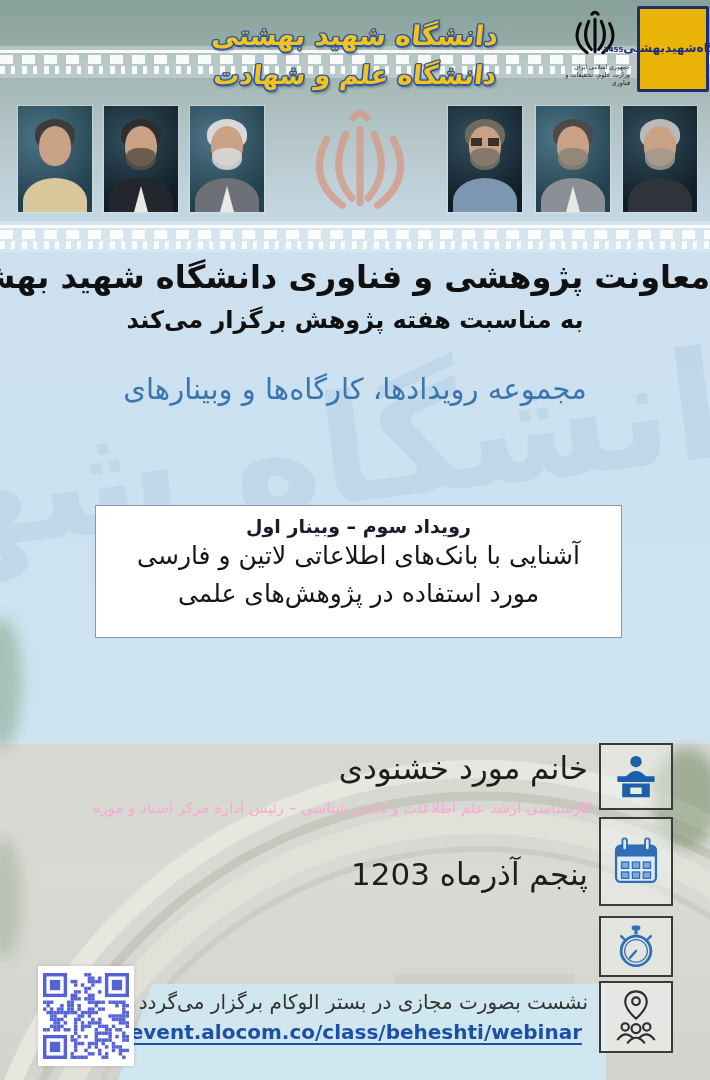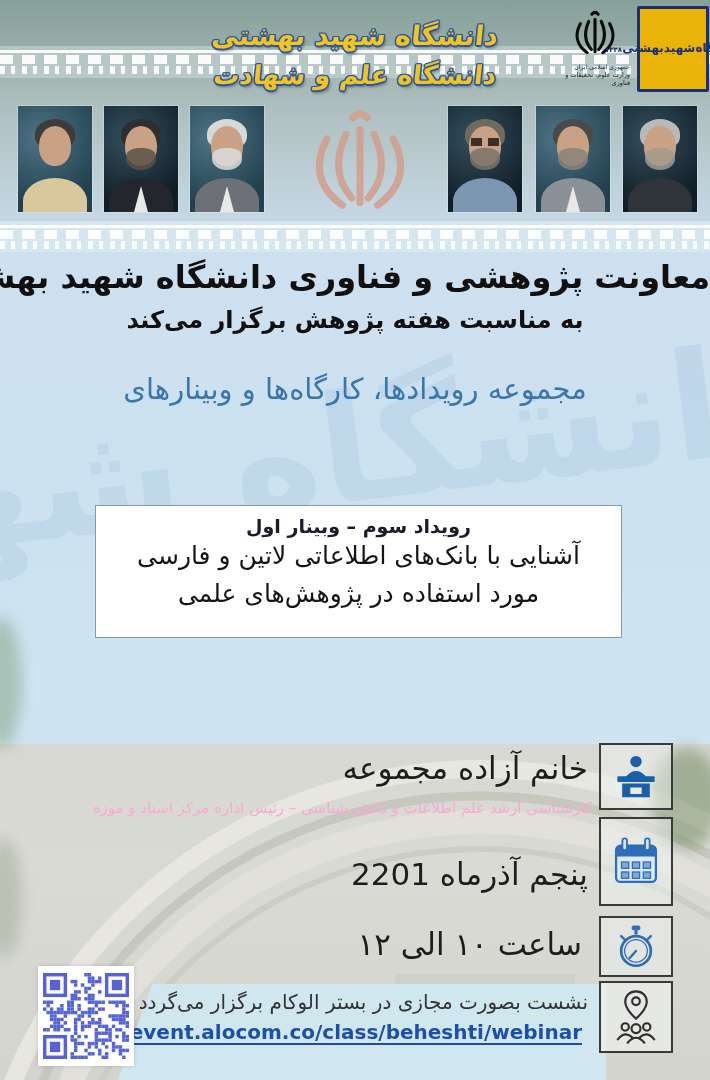--- a/index.html
+++ b/index.html
@@ -163,21 +163,21 @@
       </g>
     </svg>
     <div class="gov-line1">جمهوری اسلامی ایران</div>
     <div class="gov-line2">وزارت علوم، تحقیقات و فناوری</div>
   </div>
 
   <div class="uni-logo">
     <div class="l">دانشگاه</div>
     <div class="l">شهید</div>
     <div class="l">بهشتی</div>
-    <div class="yr">۱۳۳۸</div>
+    <div class="yr">2455</div>
   </div>
 
   <div class="portrait" style="left:18px">
     <div class="pbg bg-teal"></div>
       <div class="hair" style="background:#3c3c3c"></div>
     <div class="head"></div>
       <div class="body" style="background:#d9c89b"></div>
   </div>
   <div class="portrait" style="left:104px">
     <div class="pbg bg-dark"></div>
@@ -275,24 +275,23 @@
         <circle cx="19" cy="47" r="4.4"></circle>
         <circle cx="45" cy="47" r="4.4"></circle>
         <circle cx="32" cy="49" r="5.4"></circle>
         <path d="M10 62 q9 -11 18 -2"></path>
         <path d="M54 62 q-9 -11 -18 -2"></path>
         <path d="M22 66 q10 -12 20 0"></path>
       </g>
     </svg>
   </div>
 
-  <div class="det speaker-name">خانم آزاده مجموعه</div>
+  <div class="det speaker-name">خانم مورد خشنودی</div>
   <div class="det speaker-title">کارشناسی ارشد علم اطلاعات و دانش شناسی – رئیس اداره مرکز اسناد و موزه</div>
-  <div class="det date-text">پنجم آذرماه 2201</div>
-  <div class="det time-text">ساعت ۱۰ الی ۱۲</div>
+  <div class="det date-text">پنجم آذرماه 1203</div>
   <div class="det venue-note">نشست بصورت مجازی در بستر الوکام برگزار می‌گردد</div>
   <a class="url-link">https://event.alocom.co/class/beheshti/webinar</a>
 
   <div class="qr-wrap">
     <svg viewBox="0 0 100 100">
         <g fill="currentColor">
           <rect x="0" y="0" width="28" height="28"></rect>
           <rect x="4" y="4" width="20" height="20" fill="#fff"></rect>
           <rect x="8" y="8" width="12" height="12"></rect>
           <rect x="72" y="0" width="28" height="28"></rect>

